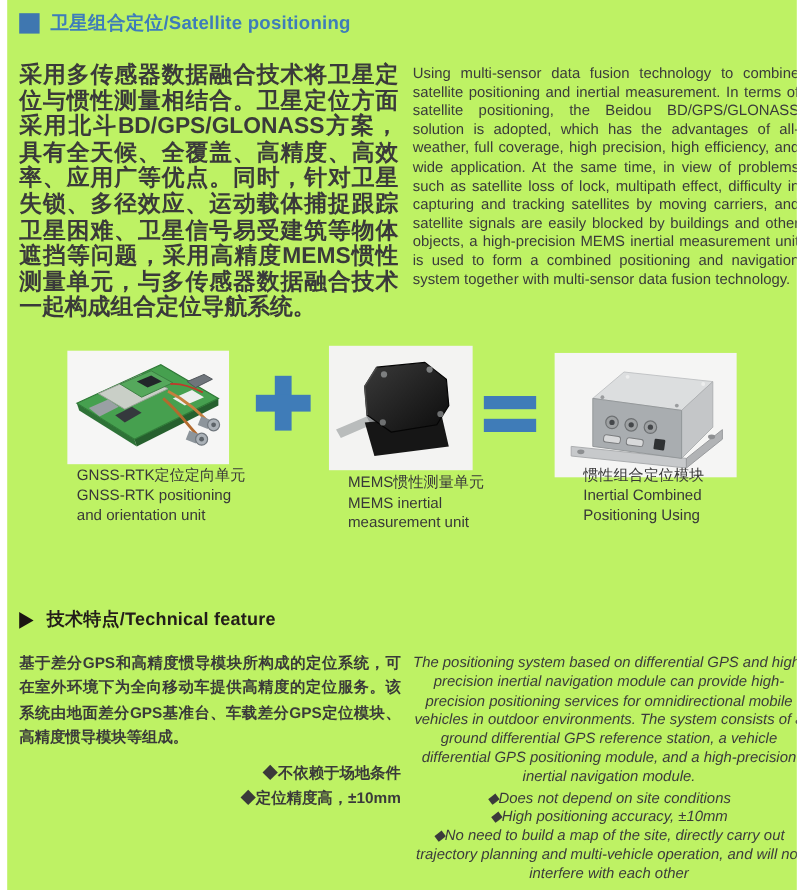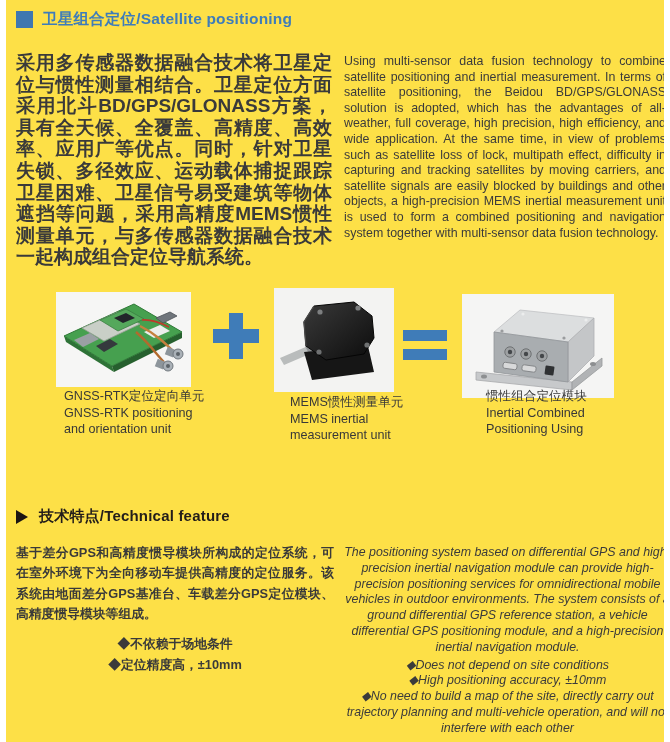--- a/index.html
+++ b/index.html
@@ -1,19 +1,19 @@
 <!DOCTYPE html>
 <html><head>
 <meta charset="utf-8">
 <style>
   * { margin:0; padding:0; box-sizing:border-box; }
   html,body { background:#ffffff; }
   .page {
     position:relative; width:658px; height:742px; margin:0 auto;
-    background:#fde047; overflow:hidden;
+    background:#bef264; overflow:hidden;
     font-family:"Liberation Sans", sans-serif; color:#3b3b3b;
   }
 
   
   .sec-header { position:absolute; left:10px; top:9px; display:flex; align-items:center; gap:9px; }
   .sec-square { width:17px; height:17px; background:#3f77b0; flex:0 0 auto; }
   .sec-title { font-size:15.5px; font-weight:bold; color:#3e7cba; letter-spacing:0.2px; }
 
   
   .intro-cn {
@@ -51,21 +51,21 @@
     font-size:12.8px; line-height:20.4px; font-weight:600;
     text-align:justify; color:#3a3a3a;
   }
   .feat-en {
     position:absolute; left:338px; top:545px; width:327px;
     font-size:12.4px; line-height:15.8px; font-weight:400;
     text-align:center; color:#3b3b3b;font-style:italic;
   }
   .bullets { list-style:none; margin-top:6px; }
   .feat-cn .bullets { margin-top:9px; }
-  .feat-cn .bullets li { margin-top:1px; text-align:center; }
+  .feat-cn .bullets li { margin-top:1px; text-align:right; }
   .feat-en .bullets { margin-top:2px; }
   .feat-en .bullets li { margin-top:0; }
 </style>
 </head>
 <body>
 
 <div class="page">
 
   <div class="sec-header">
     <span class="sec-square"></span>

